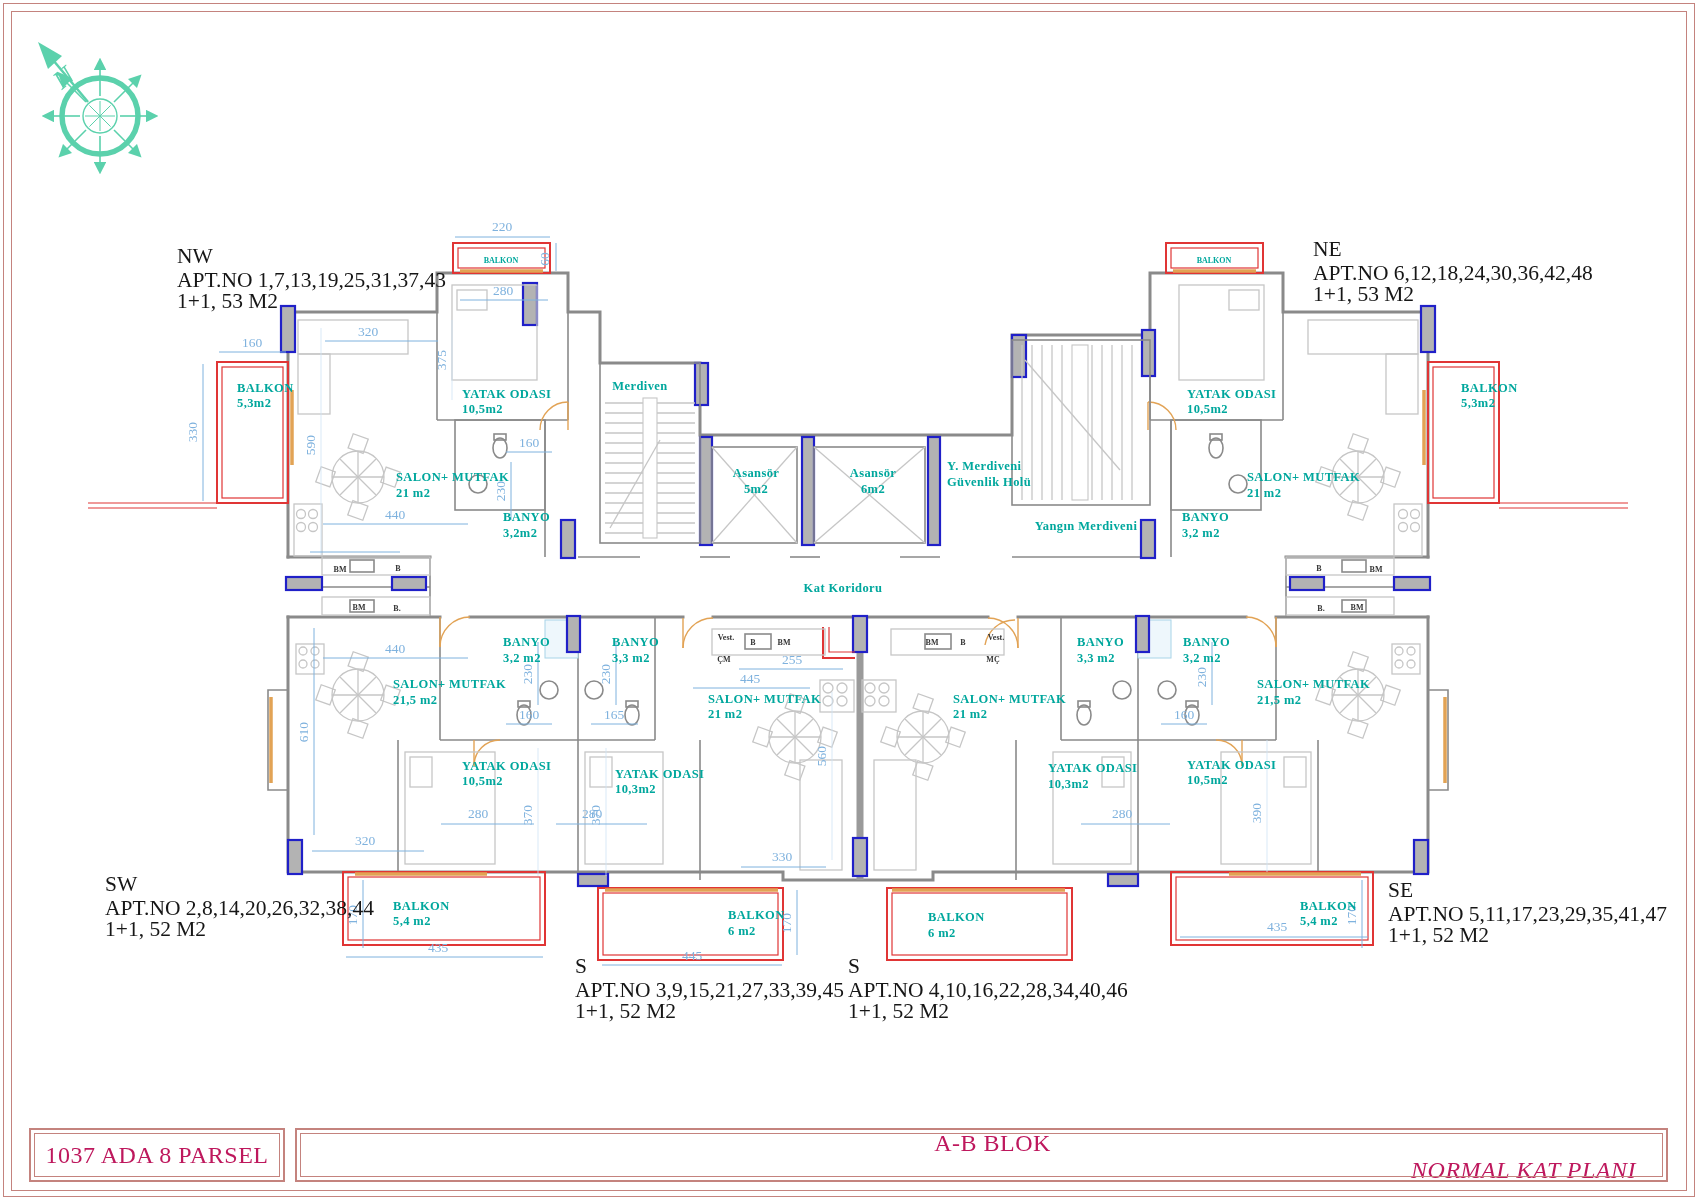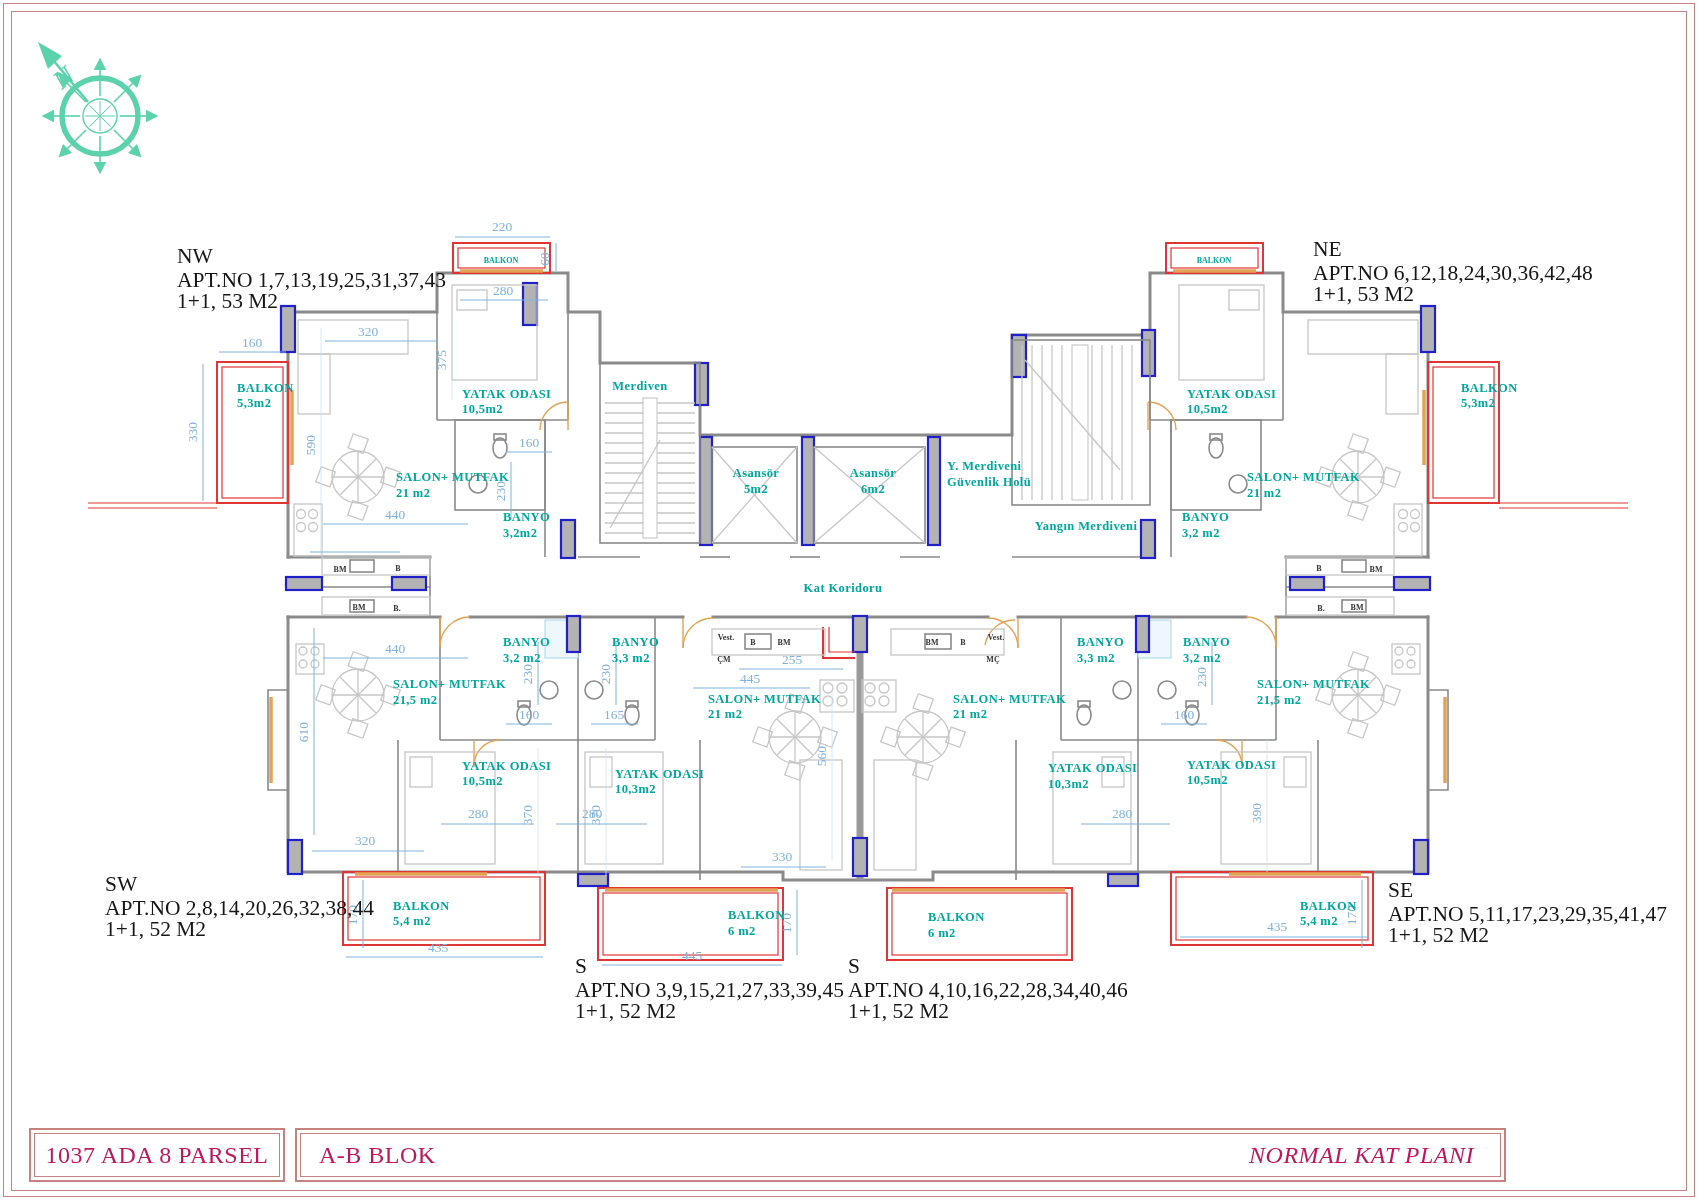--- a/index.html
+++ b/index.html
@@ -26,21 +26,21 @@
   .rooms{fill:var(--accent,#00a79d);font-size:8px;text-anchor:middle;font-weight:bold;}
   .tiny{fill:#333;font-size:8px;font-weight:bold;text-anchor:middle;}
   .corner{fill:#161616;font-size:21.5px;}
   .shaft{fill:#eef7fc;stroke:#a8d4e8;stroke-width:1;}
   .comp{stroke:var(--compass,#5bd1ac);fill:none;}
   .compf{fill:var(--compass,#5bd1ac);stroke:none;}
   .ncomp{fill:var(--compass,#5bd1ac);font-size:26px;font-weight:bold;font-style:italic;}
   .titlebar .tb-box{position:absolute;border:2px solid var(--frame,#c4837e);background:#fff;box-sizing:border-box;}
   .titlebar .tb-box::before{content:"";position:absolute;inset:3px;border:1px solid var(--frame,#c4837e);pointer-events:none;}
   .tb-left{left:29px;top:1128px;width:256px;height:54px;display:flex;align-items:center;justify-content:center;}
-  .tb-main{left:295px;top:1128px;width:1211px;height:54px;display:flex;align-items:center;}
+  .tb-main{left:295px;top:1128px;width:1373px;height:54px;display:flex;align-items:center;flex-direction:column;}
   .tb-main .tb-block{margin-left:22px;}
   .tb-main .tb-plan{margin-left:auto;margin-right:30px;font-style:italic;}
   .tb-text{font-size:24px;color:#be185d;letter-spacing:.5px;white-space:nowrap;}
 </style>
 </head>
 <body>
 
 <div class="page">
 
 <svg width="1698" height="1200" viewBox="0 0 1698 1200">

